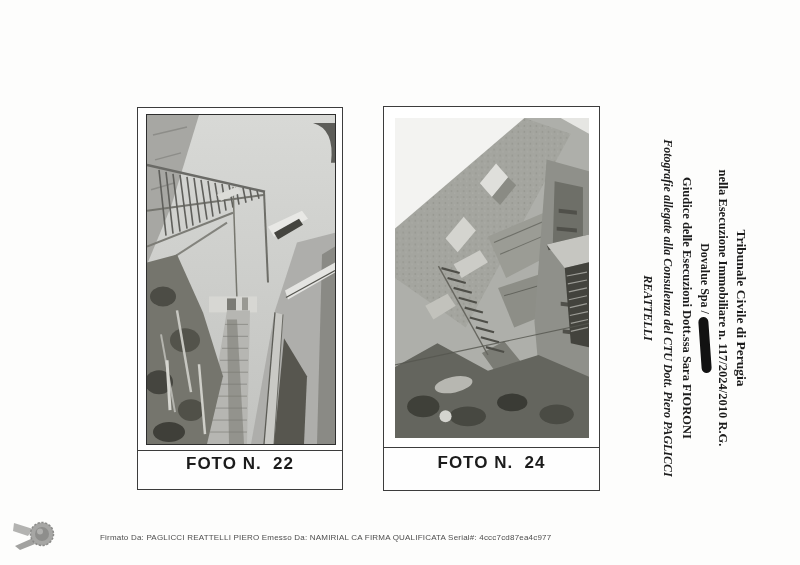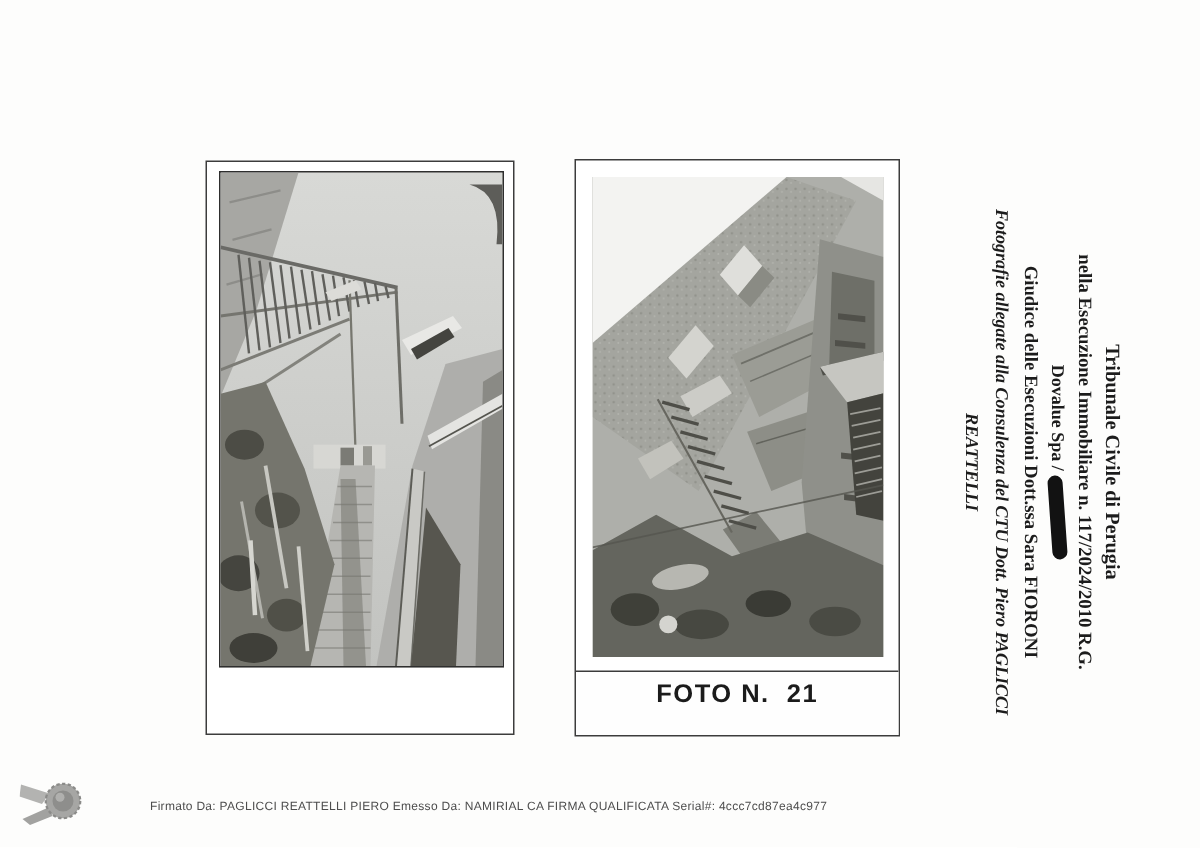--- a/index.html
+++ b/index.html
@@ -150,20 +150,21 @@
         <ellipse cx="38" cy="226" rx="15" ry="12" fill="#53534b"></ellipse>
         <ellipse cx="12" cy="268" rx="14" ry="12" fill="#45453f"></ellipse>
         <ellipse cx="44" cy="296" rx="13" ry="11" fill="#505048"></ellipse>
         <ellipse cx="22" cy="318" rx="16" ry="10" fill="#3f3f39"></ellipse>
         <line x1="30" y1="196" x2="44" y2="278" stroke="#c7c7c1" stroke-width="2.5"></line>
         <line x1="14" y1="220" x2="28" y2="298" stroke="#b4b4ae" stroke-width="2"></line>
         <line x1="52" y1="250" x2="58" y2="320" stroke="#cfcfc9" stroke-width="2.5"></line>
         <line x1="20" y1="246" x2="23" y2="296" stroke="#d6d6d0" stroke-width="3"></line>
       </svg>
     </div>
+    <div class="label-box label-left">FOTO N.  22</div>
   </div>
 
   <div class="photo-unit unit-right">
     <div class="photo-area area-right">
       <svg viewBox="0 0 192 324" preserveAspectRatio="none">
         <defs>
           <pattern id="speck" width="6" height="6" patternUnits="userSpaceOnUse">
             <rect width="6" height="6" fill="#a4a59f"></rect>
             <circle cx="2" cy="2" r="0.8" fill="#91928b"></circle>
             <circle cx="5" cy="4" r="0.6" fill="#b3b4ae"></circle>
@@ -229,21 +230,21 @@
         <polygon points="0,252 42,228 92,256 142,240 192,262 192,324 0,324" fill="#64655e"></polygon>
         <ellipse cx="28" cy="292" rx="16" ry="11" fill="#3f4039"></ellipse>
         <ellipse cx="72" cy="302" rx="18" ry="10" fill="#474841"></ellipse>
         <ellipse cx="116" cy="288" rx="15" ry="9" fill="#3a3b35"></ellipse>
         <ellipse cx="160" cy="300" rx="17" ry="10" fill="#4a4b44"></ellipse>
         <ellipse cx="58" cy="270" rx="19" ry="8" fill="#b7b7b1" transform="rotate(-12 58 270)"></ellipse>
         <circle cx="50" cy="302" r="6" fill="#d4d4cf"></circle>
         <line x1="0" y1="250" x2="192" y2="208" stroke="#55564f" stroke-width="1.2" opacity="0.8"></line>
       </svg>
     </div>
-    <div class="label-box label-right">FOTO N.  21</div>
+    <div class="label-box label-right">FOTO N.  24</div>
   </div>
 
   <div class="rotated-block">
     <div class="r1">Tribunale Civile di Perugia</div>
     <div class="r2">nella Esecuzione Immobiliare n. 117/2024/2010 R.G.</div>
     <div class="r3"><span>Dovalue Spa /</span><span class="redaction"></span></div>
     <div class="r4">Giudice delle Esecuzioni Dott.ssa Sara FIORONI</div>
     <div class="r5">Fotografie allegate alla Consulenza del CTU Dott. Piero PAGLICCI REATTELLI</div>
   </div>
 

